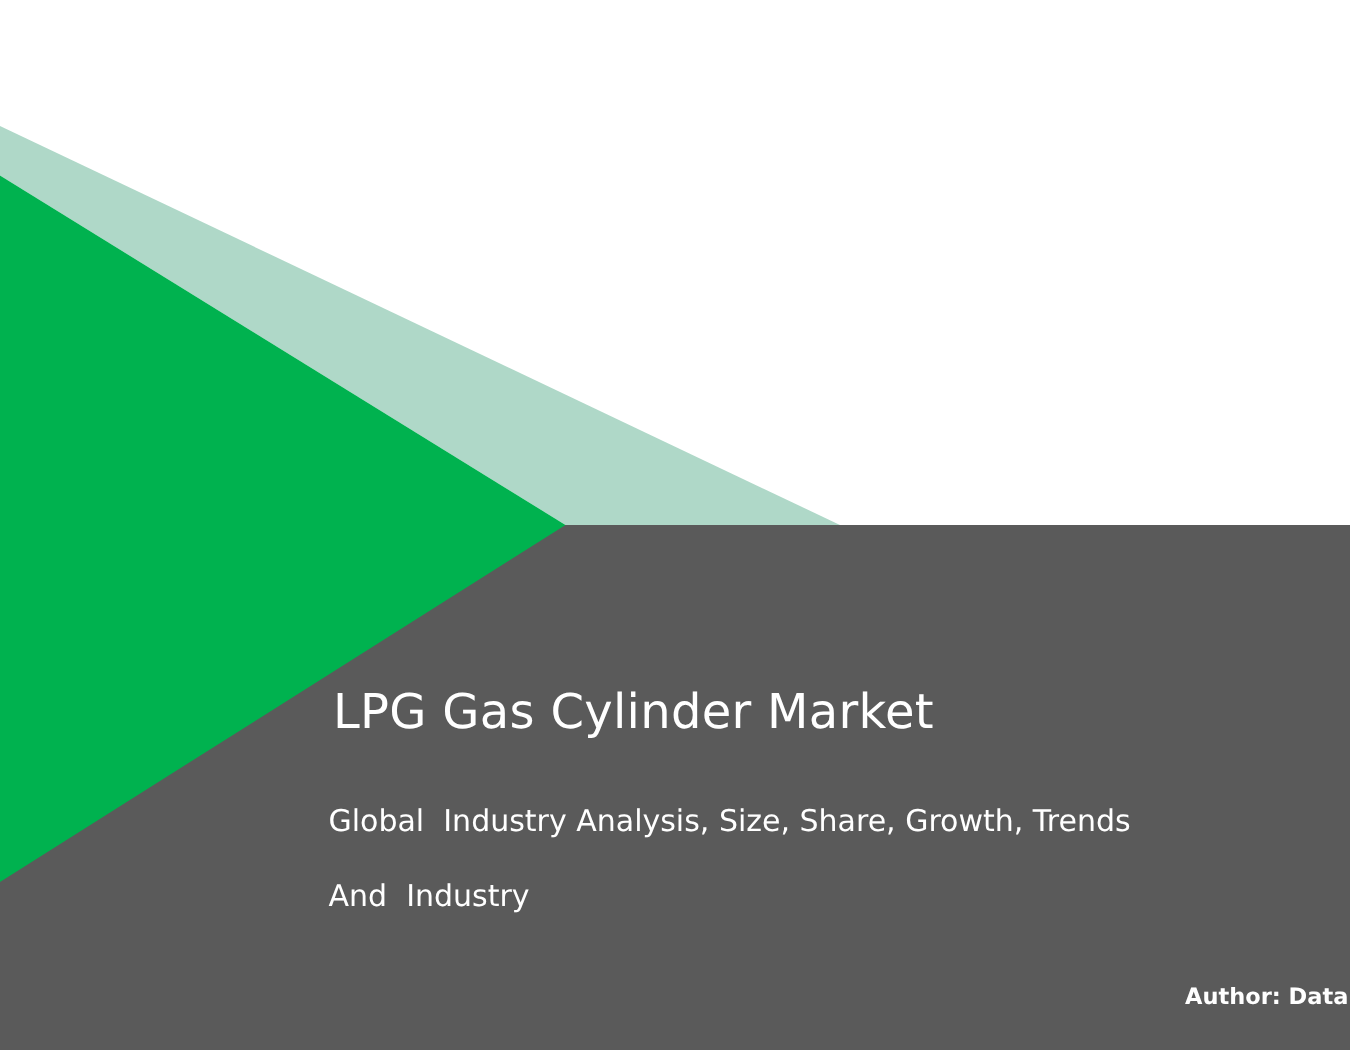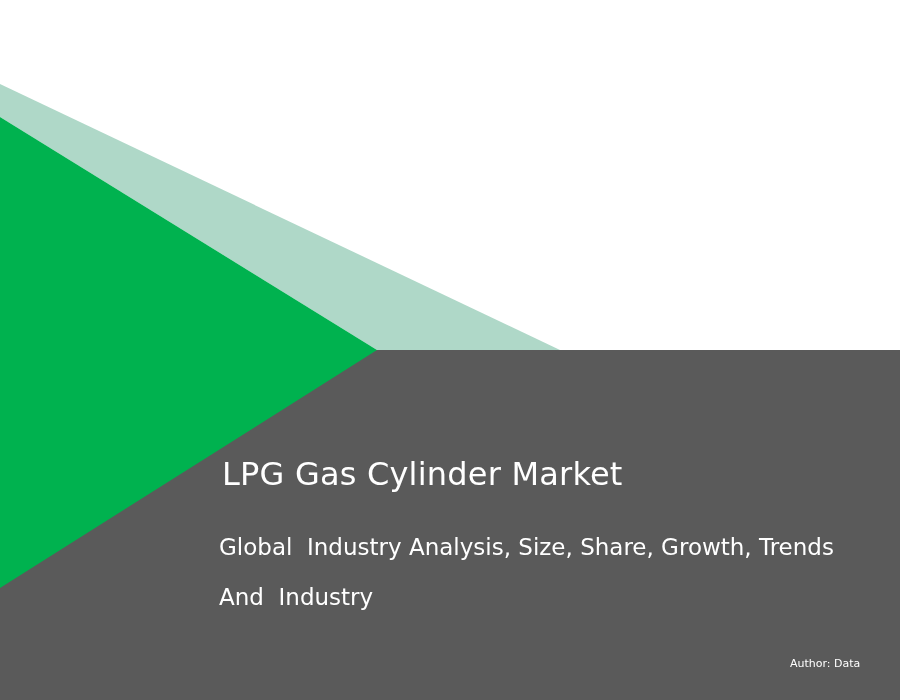--- a/index.html
+++ b/index.html
@@ -47,37 +47,37 @@
     line-height: 40px;
     white-space: nowrap;
     letter-spacing: 0.2px;
   }
   .subtitle {
     position: absolute;
     left: 219px;
     top: 172px;
     margin: 0;
     color: #ffffff;
-    font-size: 23px;
+    font-size: 20px;
     font-weight: normal;
     line-height: 50px;
     white-space: nowrap;
   }
   .subtitle-line {
     display: block;
     white-space: pre;
   }
   .author {
     position: absolute;
     left: 790px;
     top: 303px;
     margin: 0;
     color: #ffffff;
-    font-size: 11px;
-    font-weight: normal;
+    font-size: 15px;
+    font-weight: bold;
     line-height: 22px;
     white-space: nowrap;
   }
 </style>
 </head>
 <body>
 
 <div class="slide">
 
   <svg class="bg-layer" viewBox="0 0 900 700" width="900" height="700" preserveAspectRatio="none" xmlns="http://www.w3.org/2000/svg">

